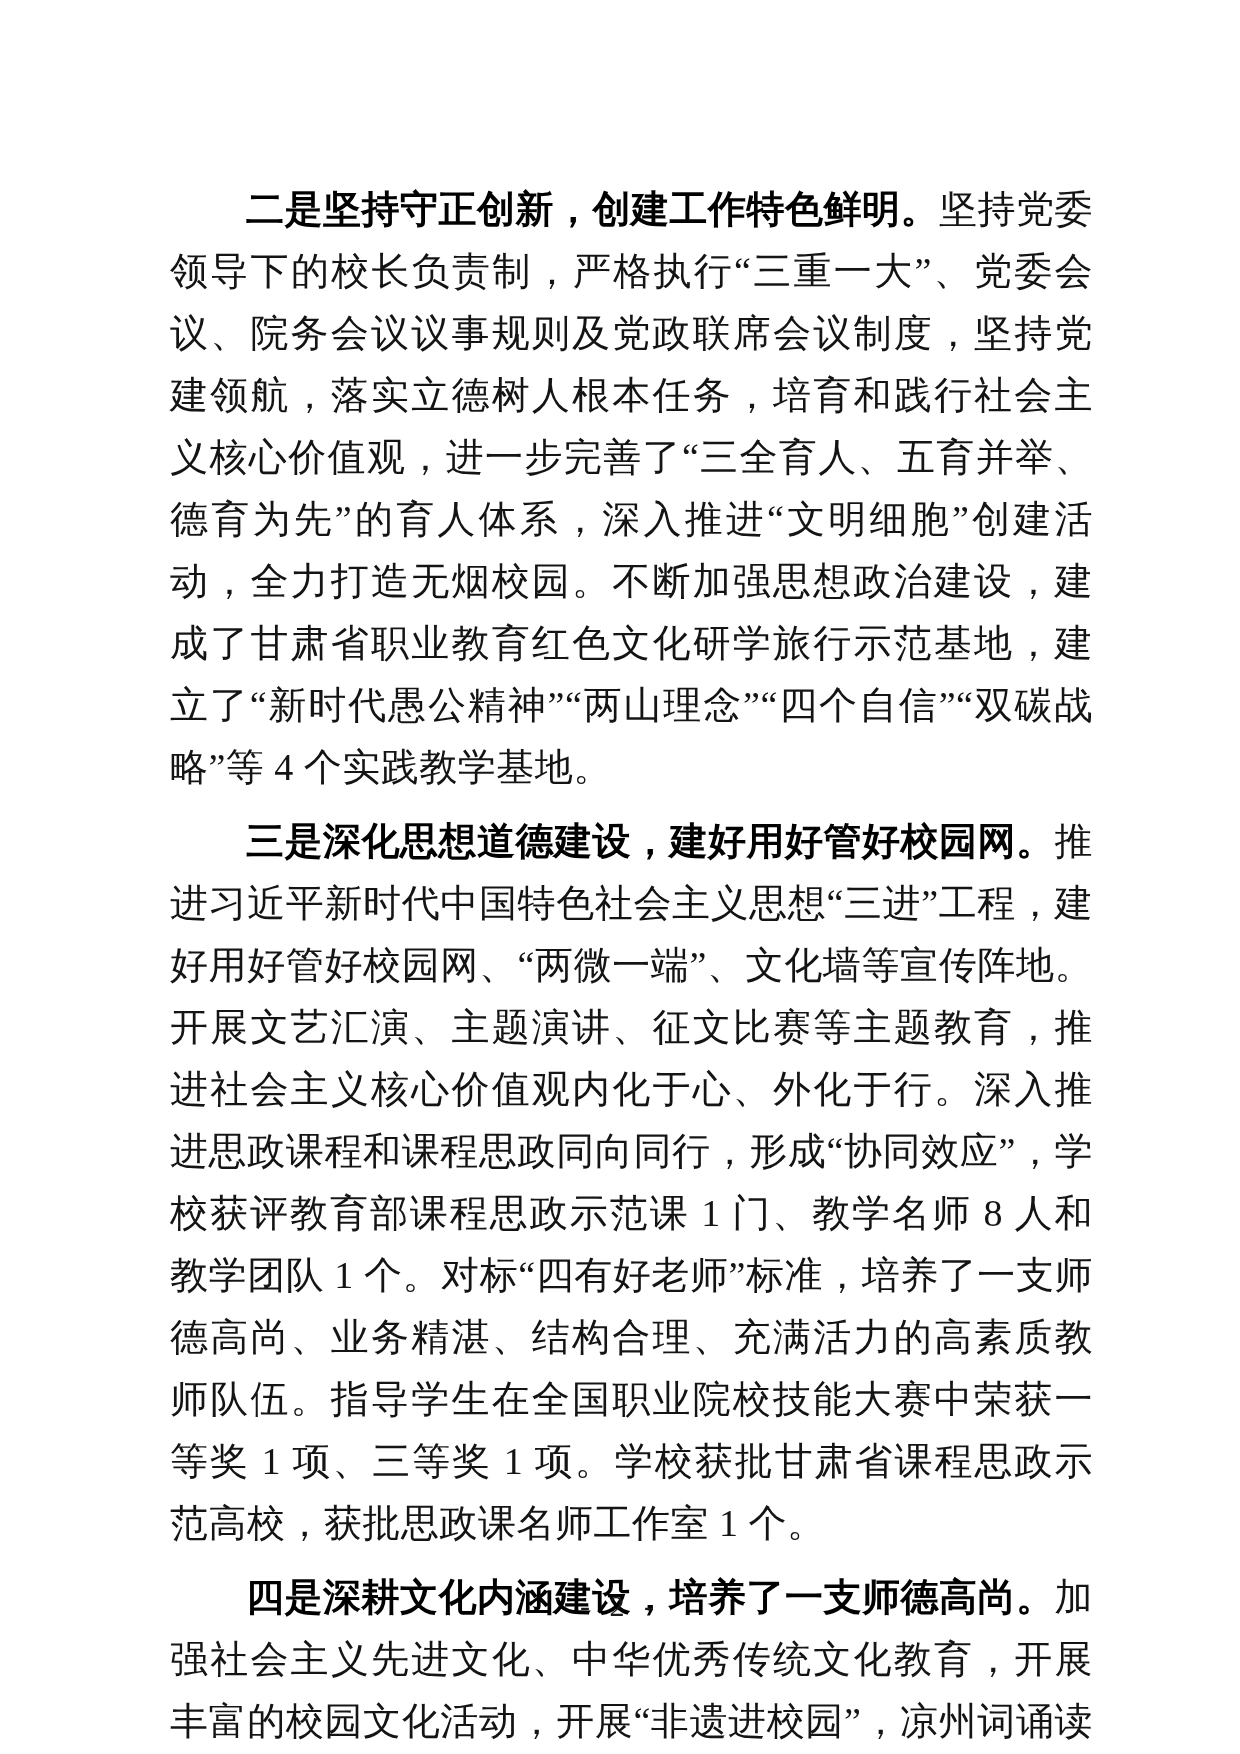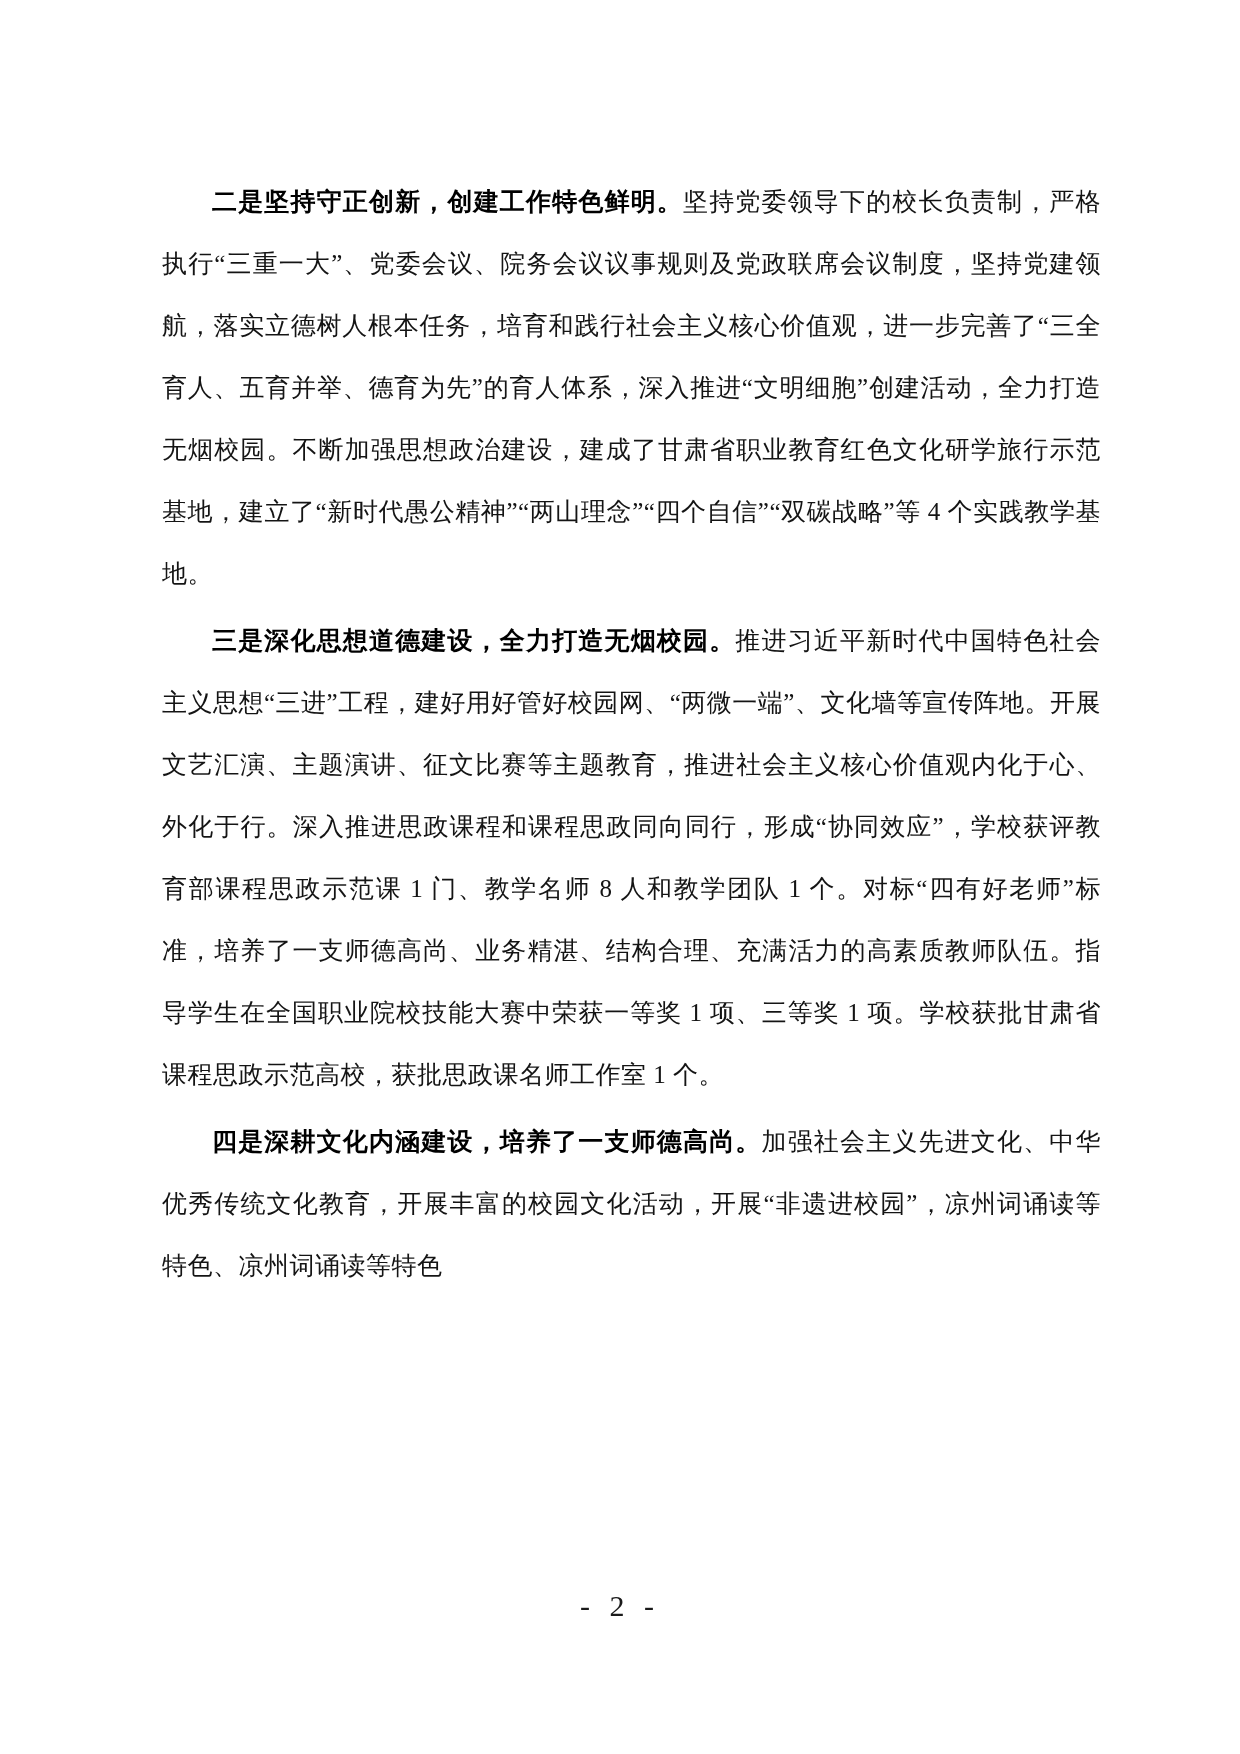--- a/index.html
+++ b/index.html
@@ -15,23 +15,23 @@
     overflow: hidden;
     font-family: "Liberation Serif", "DejaVu Serif", serif;
   }
   .content {
     position: absolute;
     left: 158px;
     top: 166px;
     width: 947px;
   }
   .para {
-    margin: 4px;
+    margin: 12px;
     text-indent: 2em;
-    font-size: 25px;
+    font-size: 38px;
     line-height: 62px;
     letter-spacing: 0.5px;
     color: #141414;
     text-align: justify;
     text-justify: inter-ideograph;
     font-weight: 400;
   }
   .para .lead {
     font-weight: 700;
     font-family: "Liberation Sans", "DejaVu Sans", sans-serif;
@@ -49,17 +49,17 @@
     letter-spacing: 6px;
     font-family: "Liberation Serif", "DejaVu Serif", serif;
   }
 </style>
 </head>
 <body>
 
 <div class="page">
   <div class="content">
     <p class="para"><span class="lead">二是坚持守正创新，创建工作特色鲜明。</span><span>坚持党委领导下的校长负责制，严格执行“三重一大”、党委会议、院务会议议事规则及党政联席会议制度，坚持党建领航，落实立德树人根本任务，培育和践行社会主义核心价值观，进一步完善了“三全育人、五育并举、德育为先”的育人体系，深入推进“文明细胞”创建活动，全力打造无烟校园。不断加强思想政治建设，建成了甘肃省职业教育红色文化研学旅行示范基地，建立了“新时代愚公精神”“两山理念”“四个自信”“双碳战略”等 4 个实践教学基地。</span></p>
-    <p class="para"><span class="lead">三是深化思想道德建设，全力打造无烟校园。</span><span>推进习近平新时代中国特色社会主义思想“三进”工程，建好用好管好校园网、“两微一端”、文化墙等宣传阵地。开展文艺汇演、主题演讲、征文比赛等主题教育，推进社会主义核心价值观内化于心、外化于行。深入推进思政课程和课程思政同向同行，形成“协同效应”，学校获评教育部课程思政示范课 1 门、教学名师 8 人和教学团队 1 个。对标“四有好老师”标准，培养了一支师德高尚、业务精湛、结构合理、充满活力的高素质教师队伍。指导学生在全国职业院校技能大赛中荣获一等奖 1 项、三等奖 1 项。学校获批甘肃省课程思政示范高校，获批思政课名师工作室 1 个。</span></p>
+    <p class="para"><span class="lead">三是深化思想道德建设，建好用好管好校园网。</span><span>推进习近平新时代中国特色社会主义思想“三进”工程，建好用好管好校园网、“两微一端”、文化墙等宣传阵地。开展文艺汇演、主题演讲、征文比赛等主题教育，推进社会主义核心价值观内化于心、外化于行。深入推进思政课程和课程思政同向同行，形成“协同效应”，学校获评教育部课程思政示范课 1 门、教学名师 8 人和教学团队 1 个。对标“四有好老师”标准，培养了一支师德高尚、业务精湛、结构合理、充满活力的高素质教师队伍。指导学生在全国职业院校技能大赛中荣获一等奖 1 项、三等奖 1 项。学校获批甘肃省课程思政示范高校，获批思政课名师工作室 1 个。</span></p>
     <p class="para"><span class="lead">四是深耕文化内涵建设，培养了一支师德高尚。</span><span>加强社会主义先进文化、中华优秀传统文化教育，开展丰富的校园文化活动，开展“非遗进校园”，凉州词诵读等特色、凉州词诵读等特色</span></p>
   </div>
   <div class="page-number">- 2 -</div>
 </div>
 
 </body></html>

